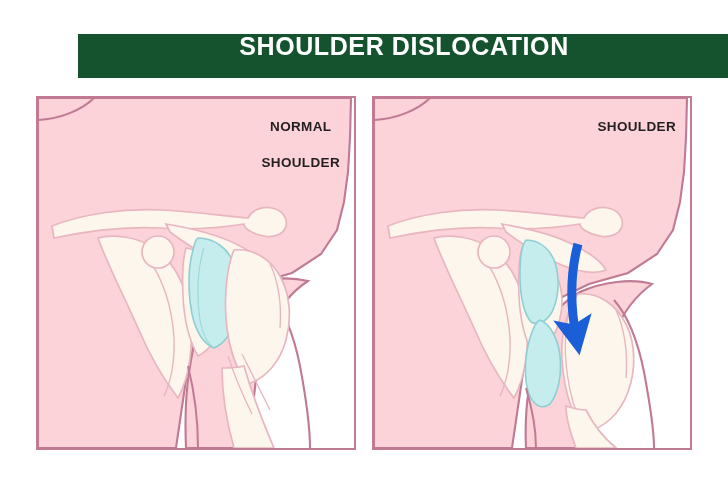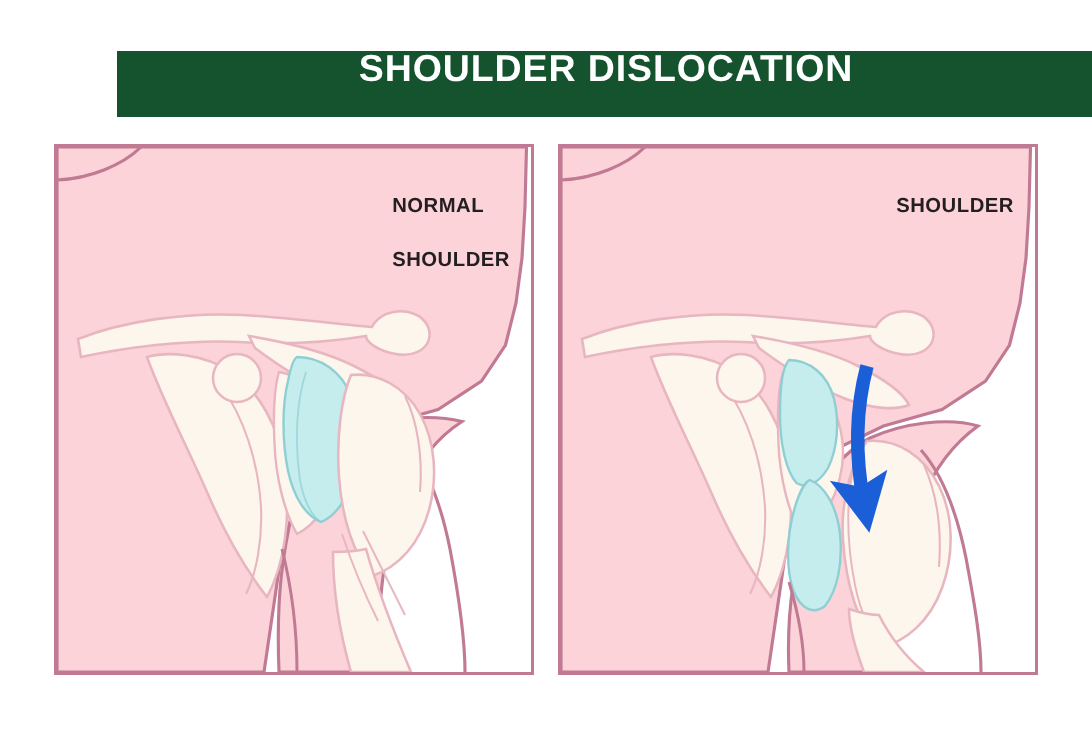--- a/index.html
+++ b/index.html
@@ -62,22 +62,22 @@
   .panel svg {
     position: absolute;
     left: 0;
     top: 0;
     display: block;
   }
 
   .panel-label {
     position: absolute;
     right: 14px;
-    top: 12px;
-    text-align: left;
+    top: 2px;
+    text-align: center;
     color: #231f20;
     font-family: "Liberation Sans", sans-serif;
     font-size: 13.5px;
     font-weight: bold;
     line-height: 1.34;
     letter-spacing: 0.35px;
     z-index: 5;
     white-space: pre-line;
   }
 </style>

